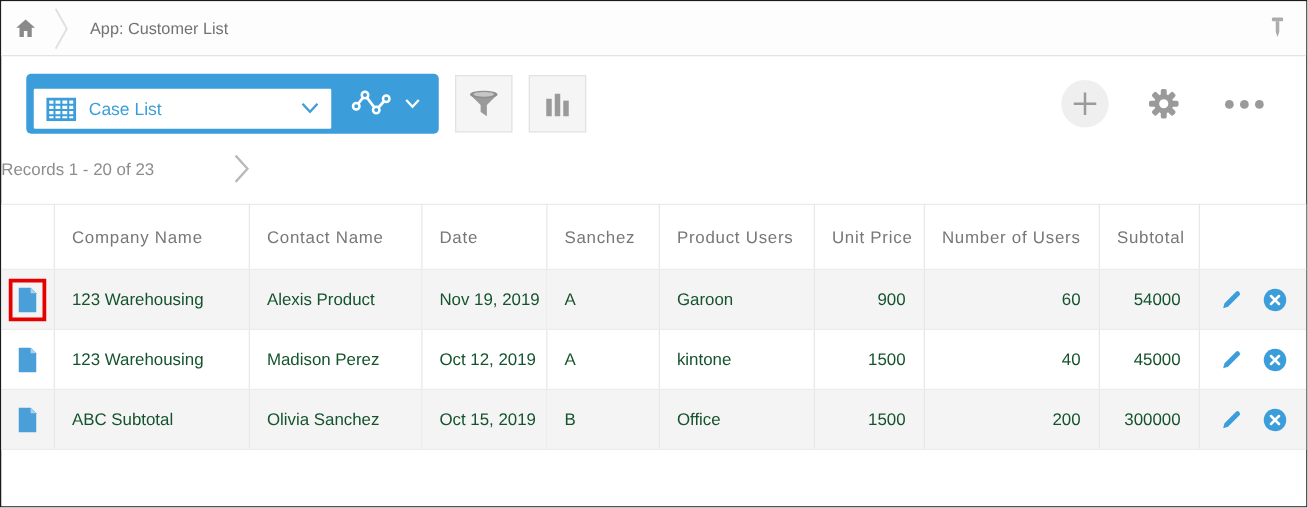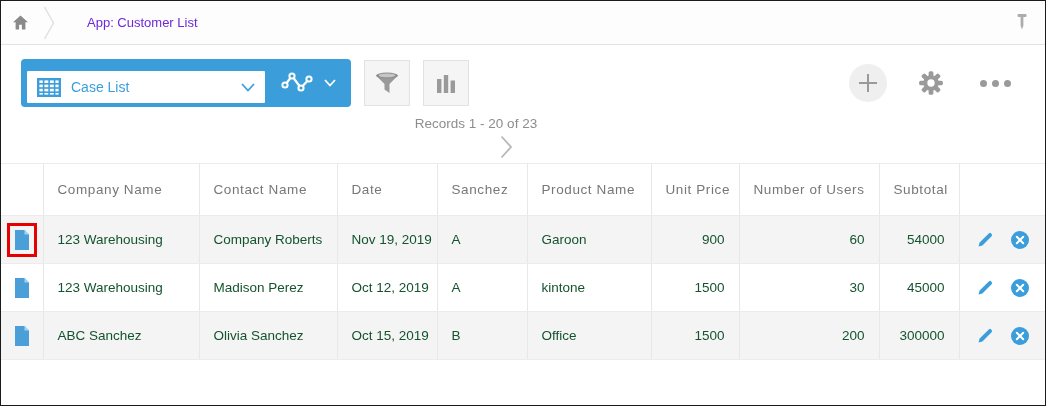--- a/index.html
+++ b/index.html
@@ -21,21 +21,21 @@
   }
   .app-title { margin-left:68px; font-size:16px; font-weight:bold; color:#333; letter-spacing:.3px; }
 
   
   .breadcrumb-bar {
     height:44px; background:#fdfdfd; border-bottom:1px solid #e3e3e3;
     display:flex; align-items:center; position:relative;
   }
   .home-wrap { margin-left:11px; display:flex; align-items:center; cursor:pointer; }
   .crumb-sep { margin-left:14px; display:flex; align-items:center; }
-  .crumb-text { margin-left:32px; font-size:13px; color:#6d28d9; }
+  .crumb-text { margin-left:17px; font-size:13px; color:#737373; }
   .pin-wrap { position:absolute; right:16px; top:12px; cursor:pointer; }
 
   
   .toolbar { margin-top:14px; padding:0 20px; display:flex; align-items:center; height:48px; }
   .view-switch { display:flex; align-items:stretch; background:#3b9edb; border-radius:4px; height:48px; }
   .view-select {
     margin:12px 0 4px 6px; background:#fff; width:238px; display:flex; align-items:center;
     padding:0 10px; cursor:pointer; border-radius:1px;
   }
   .view-select .grid-ico { flex:0 0 auto; display:flex; }
@@ -47,21 +47,21 @@
   }
   .toolbar-right { margin-left:auto; display:flex; align-items:center; gap:30px; padding-right:14px; }
   .plus-btn {
     width:38px; height:38px; border-radius:50%; background:#efefef;
     display:flex; align-items:center; justify-content:center; cursor:pointer;
   }
   .gear-btn, .more-btn { display:flex; align-items:center; cursor:pointer; }
   .more-btn i { width:7px; height:7px; border-radius:50%; background:#9a9a9a; display:inline-block; margin-left:5px; }
 
   
-  .records-row { height:56px; display:flex; align-items:center; justify-content:flex-end; padding-right:34px;flex-direction:column; }
+  .records-row { height:56px; display:flex; align-items:center; justify-content:flex-start; padding-right:34px; }
   .records-label { font-size:13.5px; color:#8d8d8d; margin-right:60px; }
   .next-page { display:flex; align-items:center; cursor:pointer; padding:4px; }
 
   
   table { border-collapse:collapse; width:1046px; table-layout:fixed; }
   col.c-icon{width:42px;} col.c-company{width:156px;} col.c-contact{width:138px;}
   col.c-date{width:100px;} col.c-acc{width:90px;} col.c-product{width:124px;}
   col.c-price{width:88px;} col.c-users{width:140px;} col.c-sub{width:80px;} col.c-act{width:88px;}
   thead th {
     height:52px; font-weight:normal; font-size:13.5px; color:#777; letter-spacing:.6px;
@@ -218,39 +218,39 @@
         <col class="c-sub">
         <col class="c-act">
     </colgroup>
     <thead>
       <tr>
         <th></th>
         <th>Company Name</th>
         <th>Contact Name</th>
         <th>Date</th>
         <th>Sanchez</th>
-        <th>Product Name</th>
+        <th>Product Users</th>
         <th>Unit Price</th>
         <th>Number of Users</th>
         <th>Subtotal</th>
         <th></th>
       </tr>
     </thead>
     <tbody>
       <tr>
         <td class="icon-cell">
           <span class="doc-wrap highlighted">
             <svg width="16" height="20" viewBox="0 0 16 20">
               <path d="M1 0 H10.5 L15 4.5 V20 H1 Z" fill="#4a9fd8"></path>
               <path d="M10.5 0 L15 4.5 H10.5 Z" fill="#a6d2ef"></path>
             </svg>
           </span>
         </td>
         <td>123 Warehousing</td>
-        <td>Company Roberts</td>
+        <td>Alexis Product</td>
         <td>Nov 19, 2019</td>
         <td>A</td>
         <td>Garoon</td>
         <td class="num">900</td>
         <td class="num">60</td>
         <td class="num">54000</td>
         <td class="actions-cell">
           <span class="actions-inner">
             <span class="act-btn">
               <svg width="17" height="17" viewBox="0 0 17 17">
@@ -278,21 +278,21 @@
               <path d="M10.5 0 L15 4.5 H10.5 Z" fill="#a6d2ef"></path>
             </svg>
           </span>
         </td>
         <td>123 Warehousing</td>
         <td>Madison Perez</td>
         <td>Oct 12, 2019</td>
         <td>A</td>
         <td>kintone</td>
         <td class="num">1500</td>
-        <td class="num">30</td>
+        <td class="num">40</td>
         <td class="num">45000</td>
         <td class="actions-cell">
           <span class="actions-inner">
             <span class="act-btn">
               <svg width="17" height="17" viewBox="0 0 17 17">
                 <path d="M1.5 15.5 L2.6 11.6 L11.8 2.4 A1.6 1.6 0 0 1 14.1 2.4 L14.6 2.9 A1.6 1.6 0 0 1 14.6 5.2 L5.4 14.4 Z" fill="#3b9edb"></path>
               </svg>
             </span>
             <span class="act-btn">
               <svg width="20" height="20" viewBox="0 0 20 20">
@@ -309,21 +309,21 @@
 
       <tr>
         <td class="icon-cell">
           <span class="doc-wrap">
             <svg width="16" height="20" viewBox="0 0 16 20">
               <path d="M1 0 H10.5 L15 4.5 V20 H1 Z" fill="#4a9fd8"></path>
               <path d="M10.5 0 L15 4.5 H10.5 Z" fill="#a6d2ef"></path>
             </svg>
           </span>
         </td>
-        <td>ABC Sanchez</td>
+        <td>ABC Subtotal</td>
         <td>Olivia Sanchez</td>
         <td>Oct 15, 2019</td>
         <td>B</td>
         <td>Office</td>
         <td class="num">1500</td>
         <td class="num">200</td>
         <td class="num">300000</td>
         <td class="actions-cell">
           <span class="actions-inner">
             <span class="act-btn">

